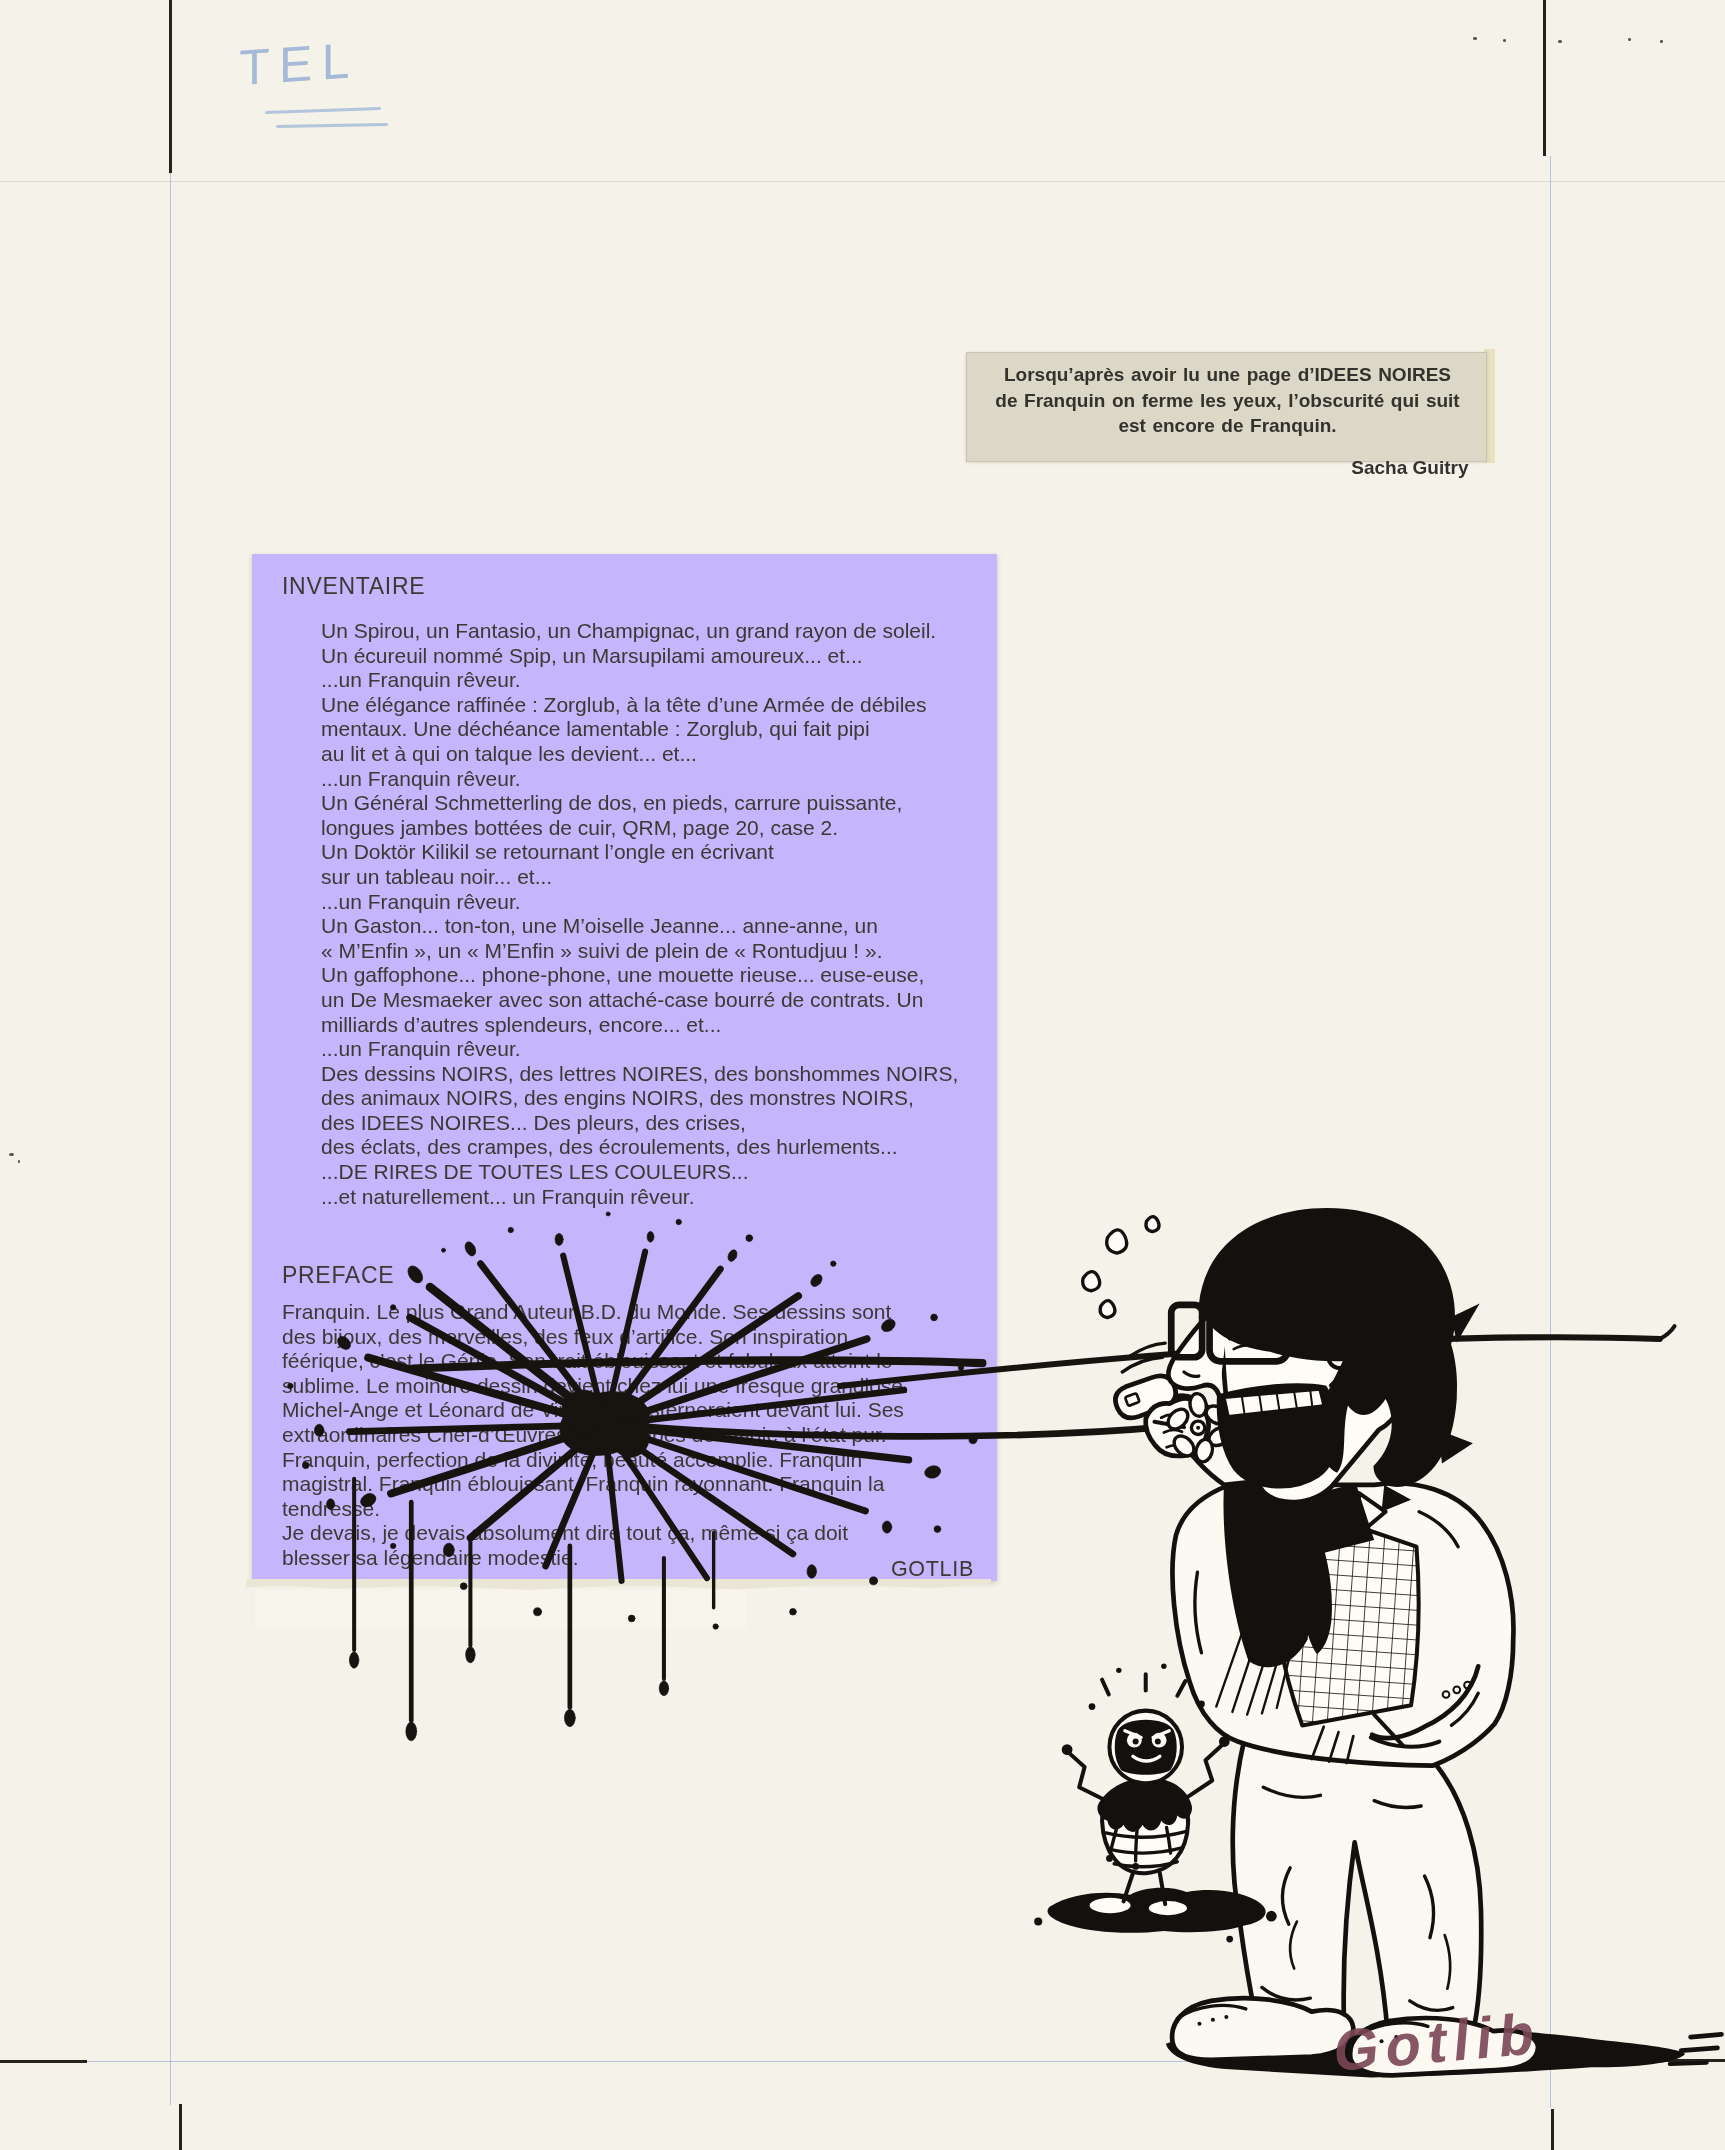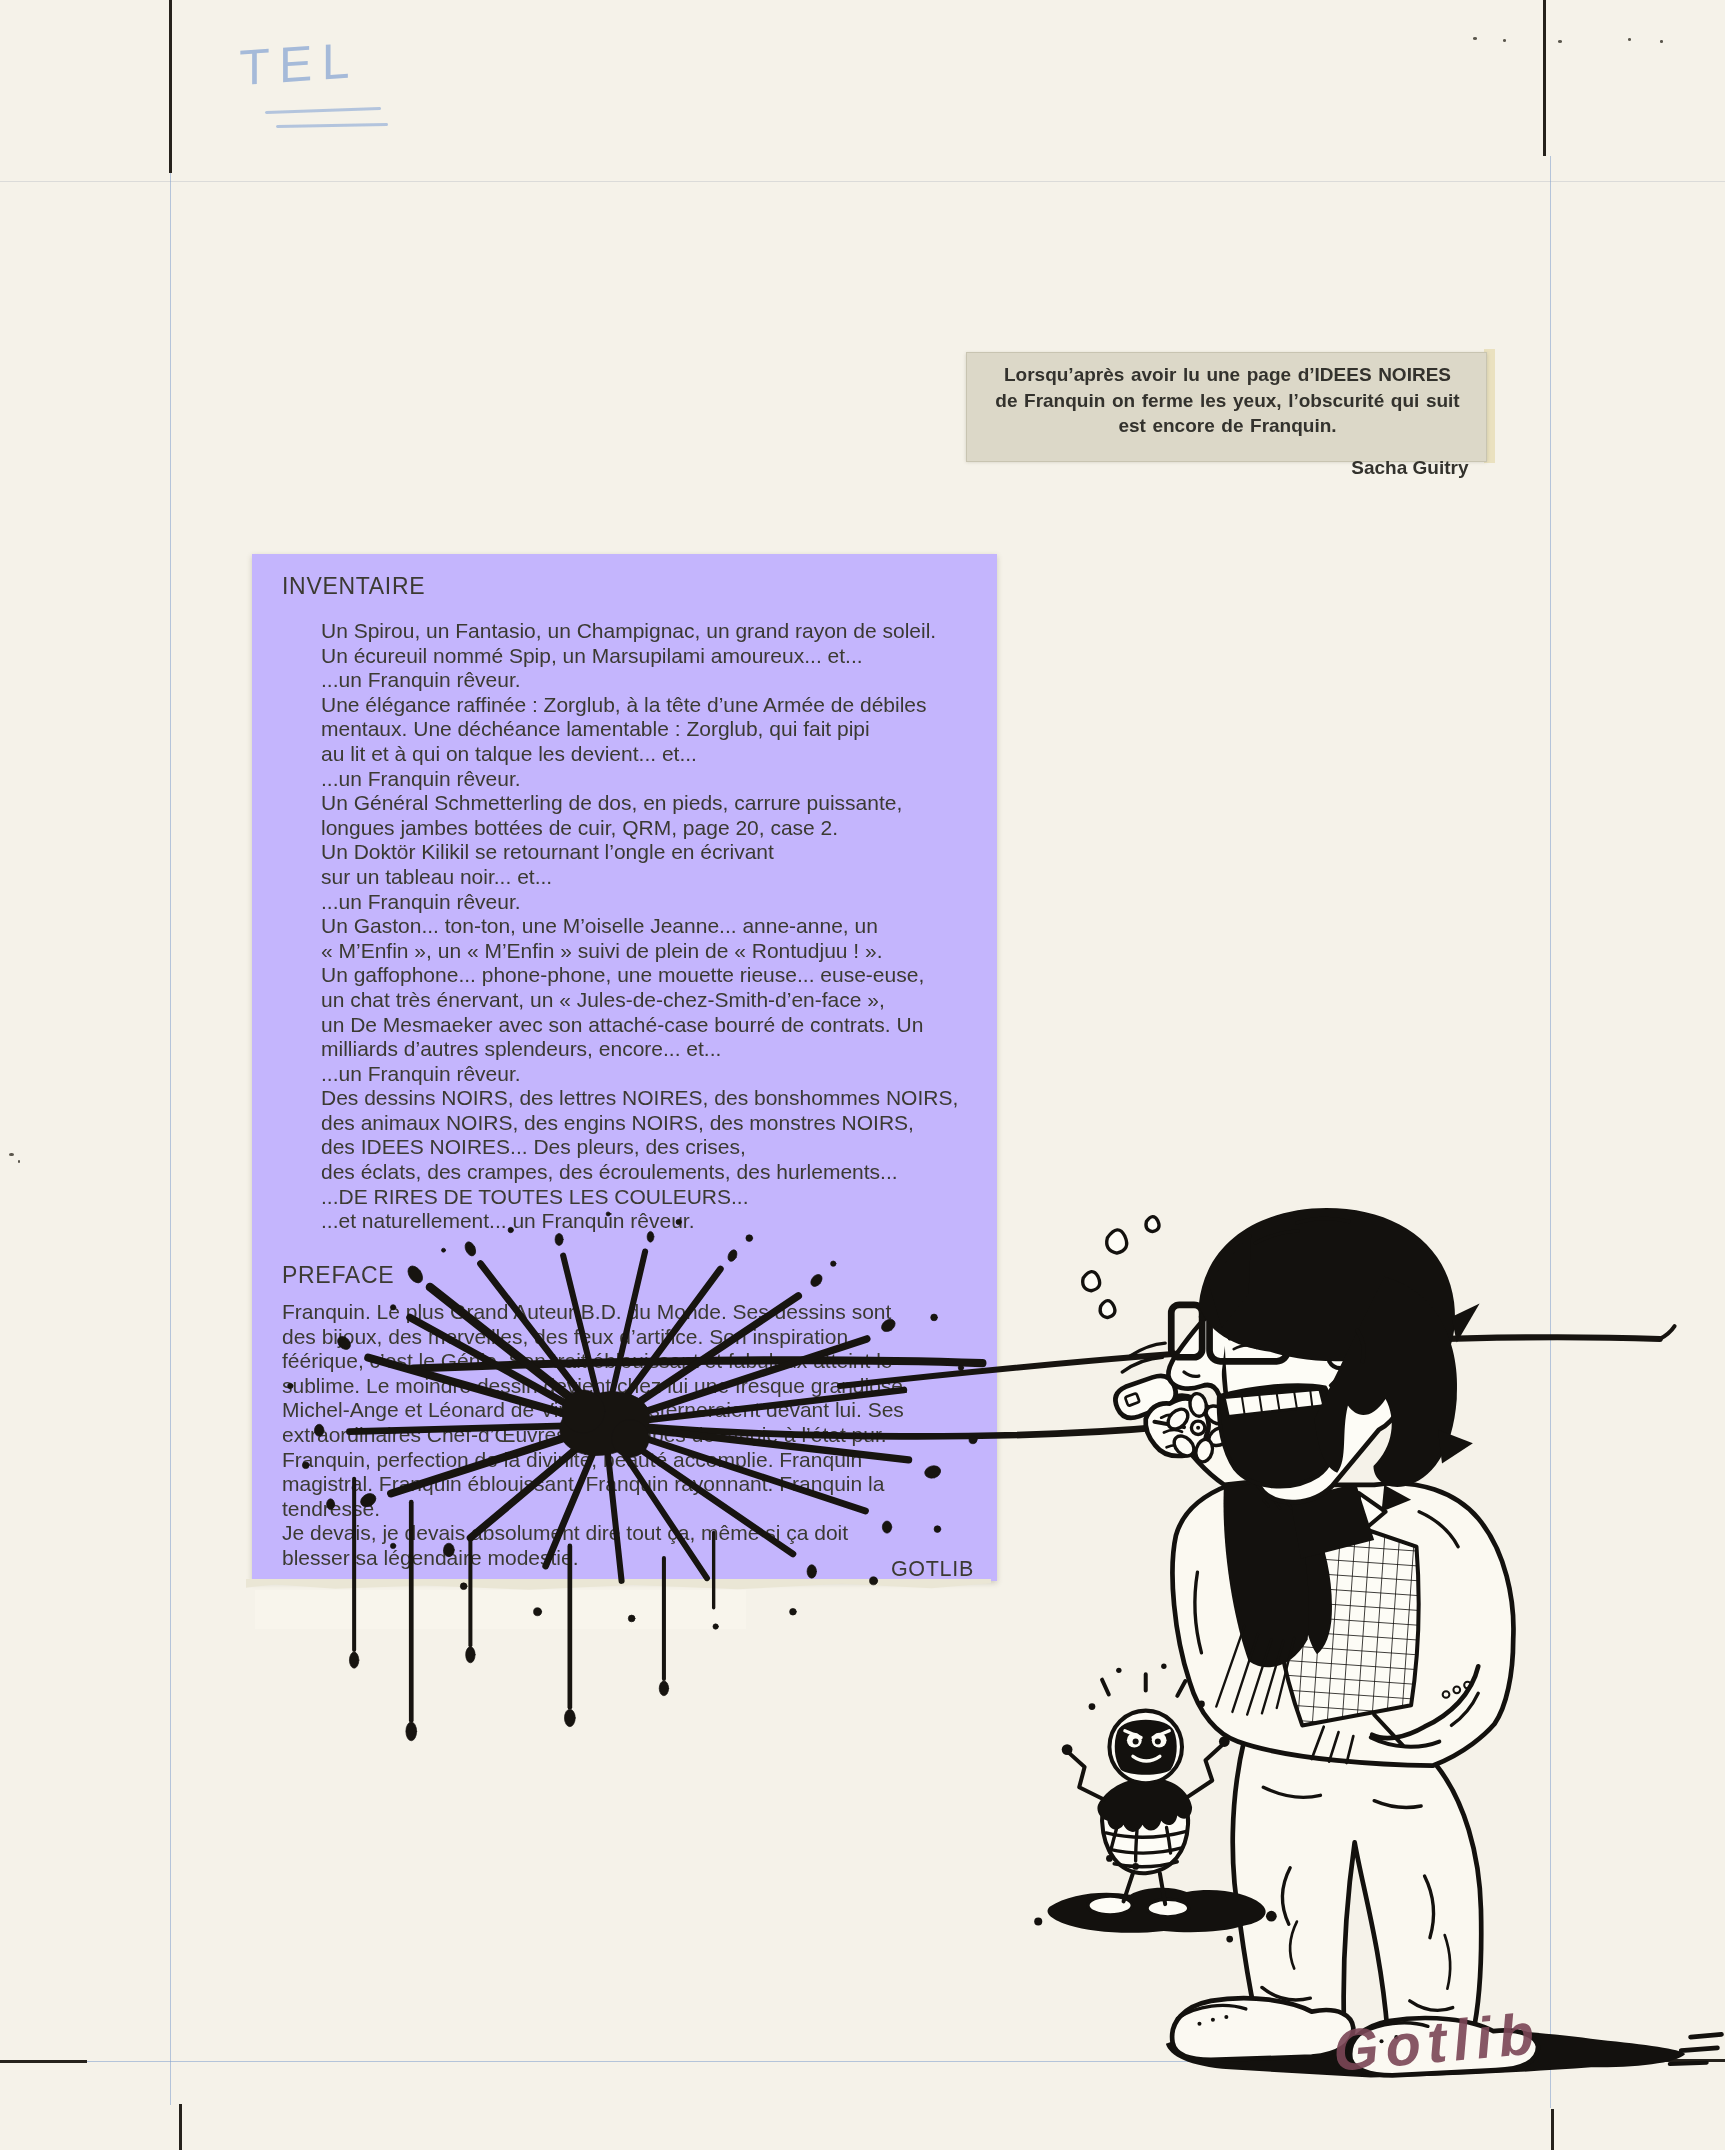--- a/index.html
+++ b/index.html
@@ -115,21 +115,20 @@
     <div class="tline">au lit et à qui on talque les devient... et...</div>
     <div class="tline">...un Franquin rêveur.</div>
     <div class="tline">Un Général Schmetterling de dos, en pieds, carrure puissante,</div>
     <div class="tline">longues jambes bottées de cuir, QRM, page 20, case 2.</div>
     <div class="tline">Un Doktör Kilikil se retournant l’ongle en écrivant</div>
     <div class="tline">sur un tableau noir... et...</div>
     <div class="tline">...un Franquin rêveur.</div>
     <div class="tline">Un Gaston... ton-ton, une M’oiselle Jeanne... anne-anne, un</div>
     <div class="tline">« M’Enfin », un « M’Enfin » suivi de plein de « Rontudjuu ! ».</div>
     <div class="tline">Un gaffophone... phone-phone, une mouette rieuse... euse-euse,</div>
-    <div class="tline">un chat très énervant, un « Jules-de-chez-Smith-d’en-face »,</div>
     <div class="tline">un De Mesmaeker avec son attaché-case bourré de contrats. Un</div>
     <div class="tline">milliards d’autres splendeurs, encore... et...</div>
     <div class="tline">...un Franquin rêveur.</div>
     <div class="tline">Des dessins NOIRS, des lettres NOIRES, des bonshommes NOIRS,</div>
     <div class="tline">des animaux NOIRS, des engins NOIRS, des monstres NOIRS,</div>
     <div class="tline">des IDEES NOIRES... Des pleurs, des crises,</div>
     <div class="tline">des éclats, des crampes, des écroulements, des hurlements...</div>
     <div class="tline">...DE RIRES DE TOUTES LES COULEURS...</div>
     <div class="tline">...et naturellement... un Franquin rêveur.</div>
   </div>

